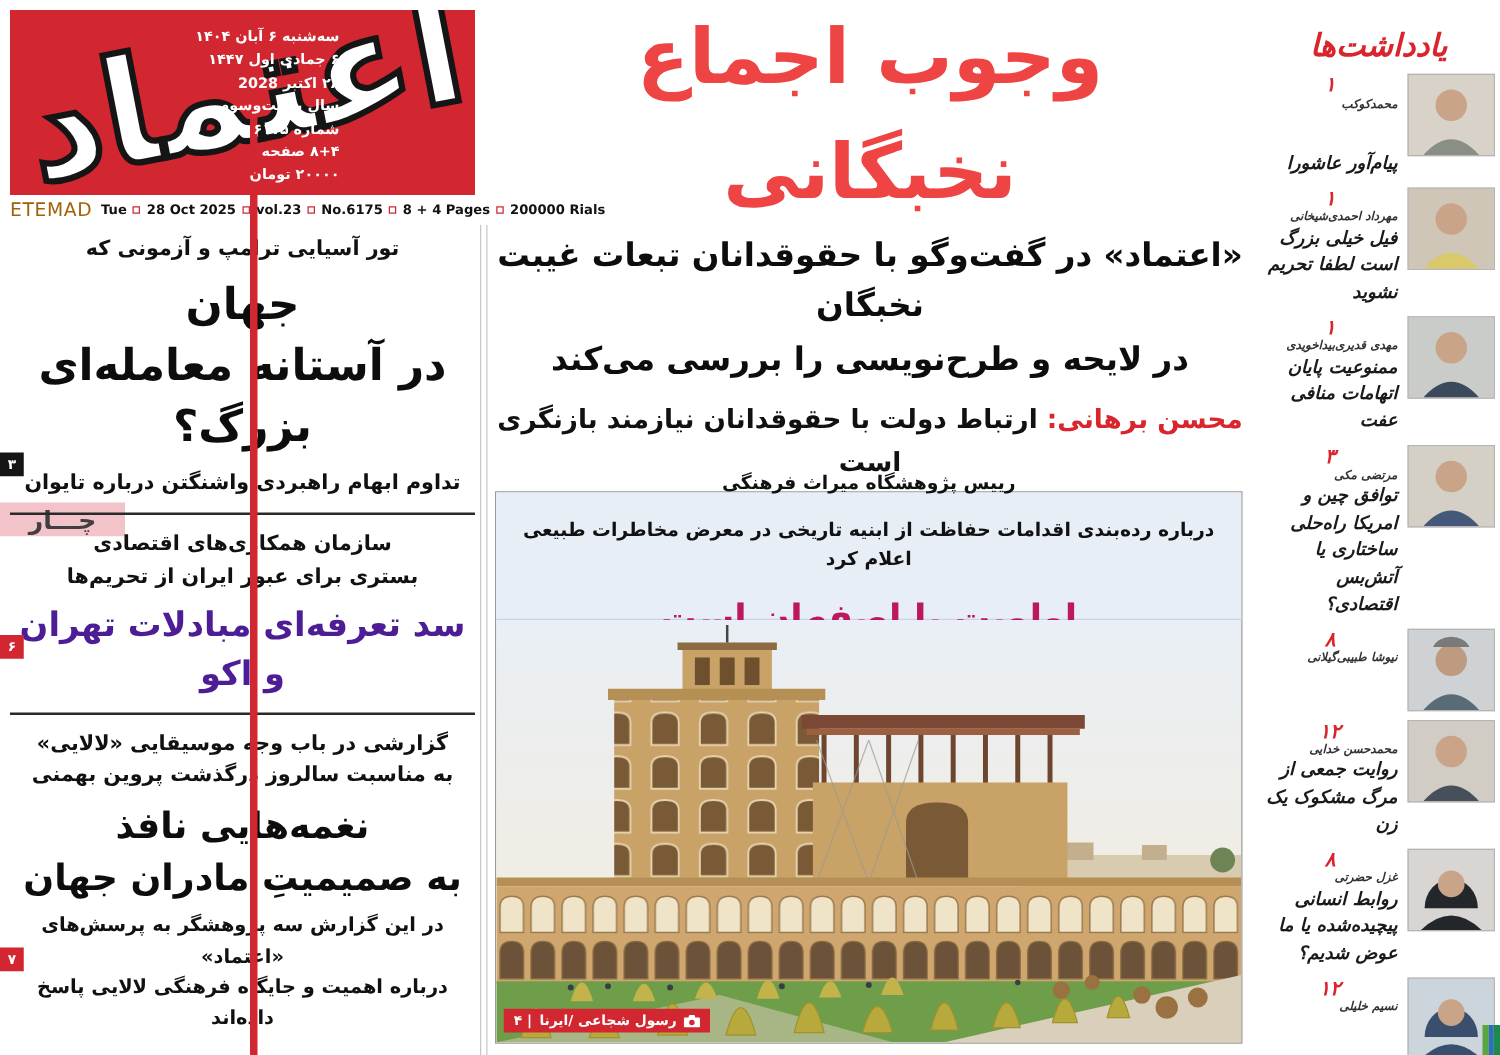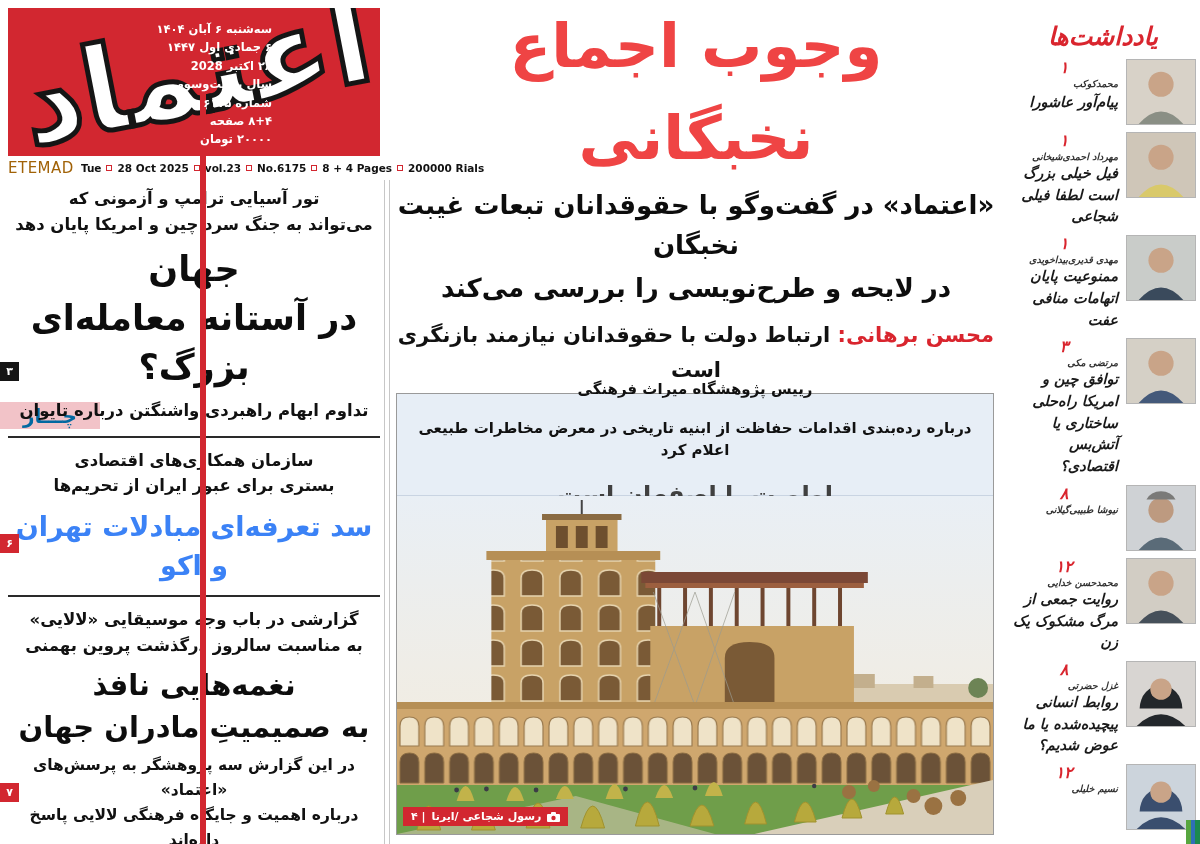--- a/index.html
+++ b/index.html
@@ -18,29 +18,29 @@
   .info-bar { position:absolute; left:8px; top:158px; width:372px; height:20px;
     display:flex; direction:ltr; align-items:center; gap:5px; font-size:10.5px;
     font-weight:bold; color:#111; white-space:nowrap; }
   .brand { color:#a16207; font-size:15px; font-weight:400; letter-spacing:.5px; margin-right:2px; }
   .sq { display:inline-block; width:6px; height:6px; border:1.5px solid #d22730; flex:0 0 auto; }
 
   
   .left-col { position:absolute; left:8px; top:180px; width:372px; height:660px; text-align:center; }
   .kicker  { font-size:16.5px; font-weight:bold; color:#111; line-height:1.55; }
   .hl-xl { font-size:35px; font-weight:900; color:#0d0d0d; line-height:1.4; }
-  .hl-lg { font-size:27px; font-weight:900; color:#3b82f6; line-height:1.45; }
+  .hl-lg { font-size:27px; font-weight:900; color:#4c1d95; line-height:1.45; }
   .hl-md { font-size:29px; font-weight:900; color:#0d0d0d; line-height:1.45; }
   .subhead-sm { font-size:15.5px; font-weight:bold; color:#111; line-height:1.6; }
   .rule { height:2px; background:#2a2a2a; margin:6px 0 8px 0; }
   .page-badge { position:absolute; left:-8px; width:19px; height:19px; color:#fff;
     font-size:11px; font-weight:bold; display:flex; align-items:center; justify-content:center; }
   .badge-black { background:#151515; } .badge-red { background:#d22730; }
   .watermark { position:absolute; left:-8px; top:222px; width:100px; height:27px;
-    background:#f2c3c8; color:#0369a1; font-size:20px; font-weight:900;
+    background:#f2c3c8; color:#404040; font-size:20px; font-weight:900;
     display:flex; align-items:center; justify-content:center; letter-spacing:2px; z-index:0; }
 
   
   .vdiv1 { position:absolute; left:384px; top:180px; width:1px; height:664px; background:#c7c7c7; }
   .vdiv2 { position:absolute; left:389px; top:180px; width:1px; height:664px; background:#c7c7c7; }
   .red-bar { position:absolute; left:200px; top:56px; width:6px; height:788px; background:#d22730; }
 
   
   .center { position:absolute; left:396px; top:0; width:600px; height:844px; text-align:center; }
   .main-hl { font-size:61px; font-weight:900; color:#ef4444; line-height:1.5; letter-spacing:-1px; }
@@ -52,21 +52,21 @@
     font-weight:500; }
   .bodycol + .bodycol { border-left:none; border-right:1px solid #cfcfcf; }
   .byline { color:#d9252e; font-weight:bold; }
   .readmore { color:#d9252e; font-weight:bold; }
 
   .photo-box { position:absolute; left:0; top:393px; width:598px; height:442px;
     border:1px solid #9a9a9a; background:#fff; }
   .photo-head { height:102px; background:#e7eef6; border-bottom:1px solid #c9d4e2;
     display:flex; flex-direction:column; align-items:center; justify-content:center; gap:16px; }
   .ph-k { font-size:15px; font-weight:bold; color:#111; line-height:1.5; }
-  .ph-hl { font-size:24px; font-weight:900; color:#404040; line-height:1.3; margin-top:2px; }
+  .ph-hl { font-size:29px; font-weight:900; color:#be185d; line-height:1.3; margin-top:2px; }
   .photo-area { position:relative; width:100%; height:338px; overflow:hidden; }
   .caption { position:absolute; left:6px; bottom:8px; background:#d22730; color:#fff;
     display:flex; direction:ltr; align-items:center; gap:6px; font-size:11px; font-weight:bold;
     padding:3px 8px; }
 
   
   .sidebar { position:absolute; left:1010px; top:22px; width:186px; height:836px;font-style:italic; }
   .sb-title { text-align:center; color:#d9252e; font-size:25px; font-weight:900; margin-bottom:8px; }
   .note { display:flex; direction:rtl; gap:8px; margin-bottom:7px; }
   .note-photo { flex:0 0 70px; height:66px; border:1px solid #b5b5b5; background:#d6d0c8; }
@@ -110,21 +110,20 @@
     <span>8 + 4 Pages</span>
       <span class="sq"></span>
     <span>200000 Rials</span>
   </div>
 
   <div class="left-col">
     <div class="watermark">چـــار</div>
 
     <div style="position:relative; padding-top:6px;">
       <div class="kicker">تور آسیایی ترامپ و آزمونی که</div>
-      <div class="kicker">می‌تواند به جنگ سرد چین و امریکا پایان دهد</div>
       <div class="hl-xl" style="margin-top:8px;">جهان</div>
       <div class="hl-xl">در آستانه معامله‌ای بزرگ؟</div>
       <div class="kicker" style="margin-top:6px;">تداوم ابهام راهبردی واشنگتن درباره تایوان</div>
       <div class="page-badge badge-black" style="top:182px;">۳</div>
       <div class="rule" style="margin-top:12px;"></div>
     </div>
 
     <div style="position:relative; padding-top:2px;">
       <div class="kicker">سازمان همکاری‌های اقتصادی</div>
       <div class="kicker">بستری برای عبور ایران از تحریم‌ها</div>
@@ -306,36 +305,36 @@
       <div class="note-photo">
         <svg viewBox="0 0 70 66">
             <rect width="70" height="66" fill="#d8d2c8"></rect>
             <circle cx="35" cy="25" r="13" fill="#c9a488"></circle>
             <path d="M12,66 q23,-26 46,0 z" fill="#8a8f85"></path>
           </svg>
       </div>
       <div class="note-text">
         <div class="note-page">۱</div>
         <div class="note-author">محمدکوکب</div>
-        <div class="note-title" style="margin-top:2px;">پیام‌آور عاشورا</div>
+        <div class="note-title" style="margin-top:31px;">پیام‌آور عاشورا</div>
       </div>
     </div>
 
     <div class="note">
       <div class="note-photo">
         <svg viewBox="0 0 70 66">
             <rect width="70" height="66" fill="#cfc6b8"></rect>
             <circle cx="35" cy="25" r="13" fill="#c9a488"></circle>
             <path d="M12,66 q23,-26 46,0 z" fill="#d9c96a"></path>
           </svg>
       </div>
       <div class="note-text">
         <div class="note-page">۱</div>
         <div class="note-author">مهرداد احمدی‌شیخانی</div>
-        <div class="note-title">فیل خیلی بزرگ است لطفا فیلی شجاعی</div>
+        <div class="note-title">فیل خیلی بزرگ است لطفا تحریم نشوید</div>
       </div>
     </div>
 
     <div class="note">
       <div class="note-photo">
         <svg viewBox="0 0 70 66">
             <rect width="70" height="66" fill="#c9ccc9"></rect>
             <circle cx="35" cy="25" r="13" fill="#c9a488"></circle>
             <path d="M12,66 q23,-26 46,0 z" fill="#3a4a5c"></path>
           </svg>

